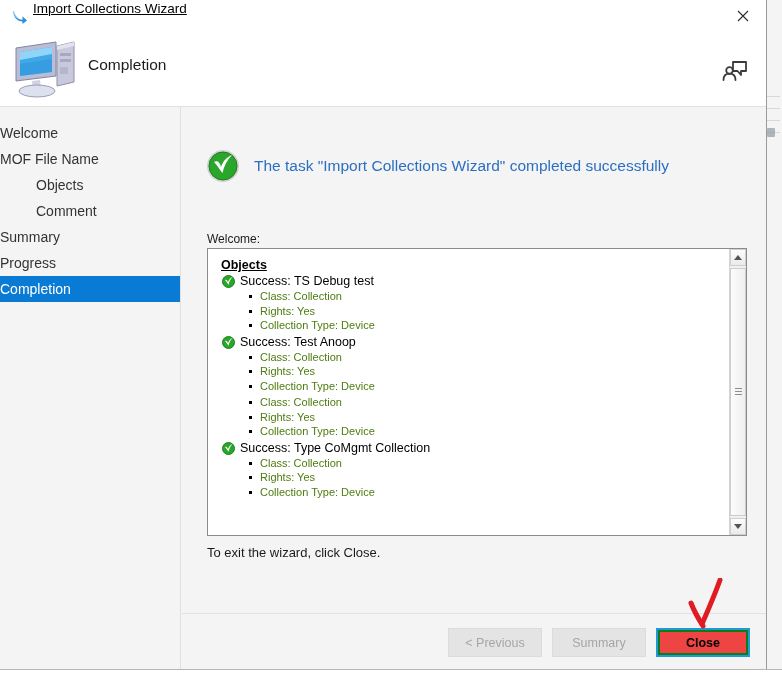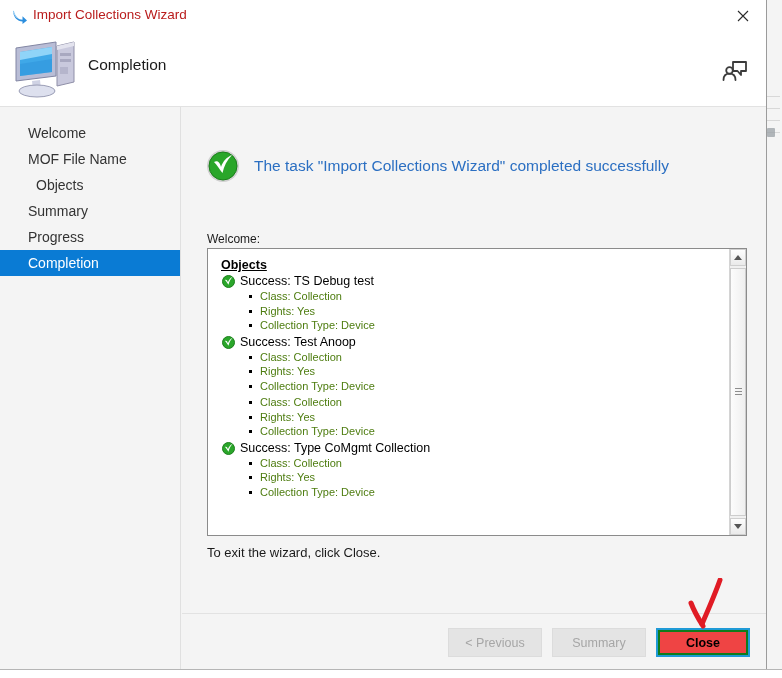--- a/index.html
+++ b/index.html
@@ -68,24 +68,25 @@
     height: 31px;
     background: #ffffff;
   }
   #title-icon {
     position: absolute;
     left: 10px; top: 7px;
     width: 18px; height: 18px;
   }
   #title-text {
     position: absolute;
-    left: 33px; top: 7px;
+    left: 33px; top: 1px;
     font-size: 13.5px;
-    color: #b91c1c;
+    color: #000000;
     white-space: nowrap;
+    text-decoration: underline;
   }
   #close-window-btn {
     position: absolute;
     right: 0; top: 0;
     width: 46px; height: 31px;
     display: flex;
     align-items: center;
     justify-content: center;
     cursor: pointer;
   }
@@ -130,21 +131,21 @@
     width: 181px;
     height: 563px;
     background: #f4f4f4;
     border-right: 1px solid #e0e0e0;
     padding-top: 13px;
     box-sizing: border-box;
   }
   .nav-item {
     height: 26px;
     line-height: 26px;
-    padding-left: 28px;
+    padding-left: 0;
     font-size: 14px;
     color: #333333;
     white-space: nowrap;
     cursor: pointer;
   }
   .nav-item.indent { padding-left: 36px; }
   .nav-item.selected {
     background: #0a7bd4;
     color: #ffffff;
   }
@@ -408,20 +409,21 @@
       </svg>
     </div>
   </div>
 
   <div id="body">
 
     <div id="sidebar">
       <div class="nav-item">Welcome</div>
       <div class="nav-item">MOF File Name</div>
       <div class="nav-item indent">Objects</div>
+      <div class="nav-item indent">Comment</div>
       <div class="nav-item">Summary</div>
       <div class="nav-item">Progress</div>
       <div class="nav-item selected">Completion</div>
     </div>
 
     <div id="content">
 
       <div id="success-row">
         <span id="success-icon">
           <svg viewBox="0 0 34 34" width="34" height="34">

